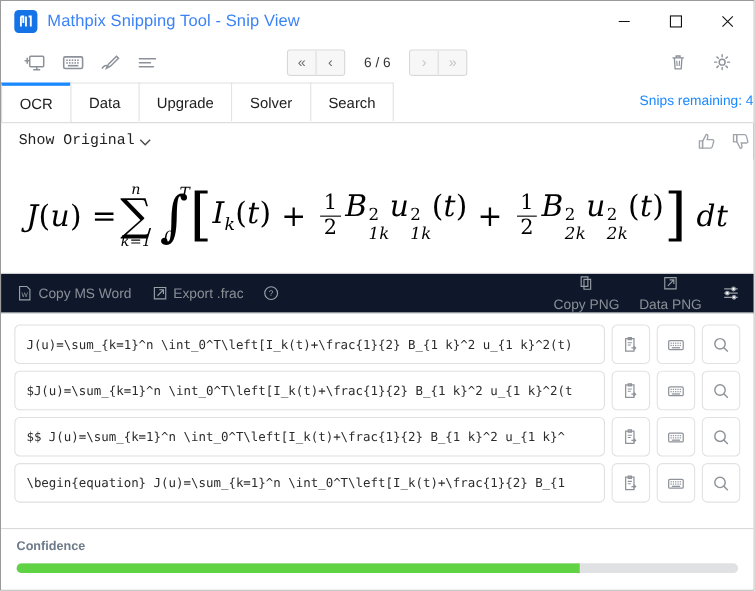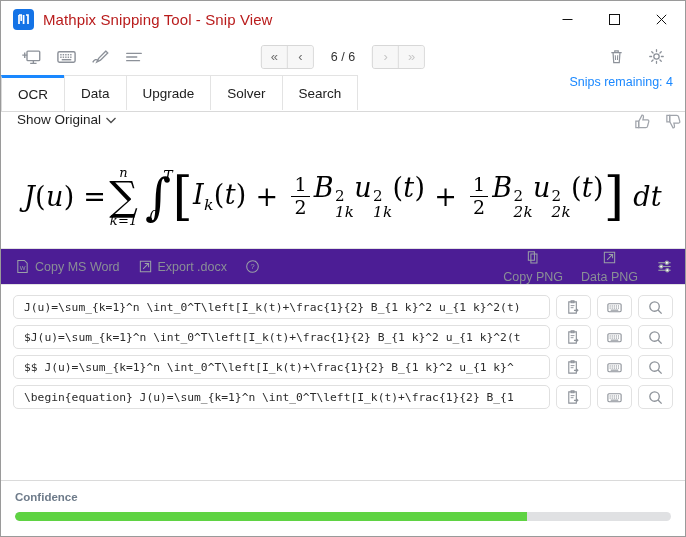--- a/index.html
+++ b/index.html
@@ -30,21 +30,21 @@
   }
   .app-logo {
     width: 21px; height: 21px; border-radius: 4px;
     background: #1473e6;
     display: flex; align-items: center; justify-content: center;
     color: #fff; font-size: 13px; font-weight: bold;
     font-family: "Liberation Sans", sans-serif;
     margin-right: 9px;
   }
   .title-text {
-    font-size: 15px; color: #b91c1c; letter-spacing: 0.1px;
+    font-size: 15px; color: #3b82f6; letter-spacing: 0.1px;
     white-space: nowrap;
   }
   .win-controls {
     margin-left: auto; display: flex; height: 37px;
   }
   .win-btn {
     width: 47px; height: 37px;
     display: flex; align-items: center; justify-content: center;
     color: #111;
   }
@@ -103,37 +103,38 @@
   }
   .tab.active {
     border-top: 3px solid #1a88ff;
     border-left: 1px solid #d9d9d9;
     border-right: 1px solid #d9d9d9;
     margin-bottom: -1px; height: 36px;
     background: #ffffff;
   }
   .tab-right {
     margin-left: auto; display: flex; align-items: center;
-    padding-right: 12px; padding-bottom: 4px; gap: 9px; flex-direction: column;
+    padding-right: 0; padding-bottom: 4px; gap: 9px;
   }
   .snips-left {
     font-size: 12.5px; color: #1a88ff; white-space: nowrap;
   }
   .upgrade-btn {
     background: #1a88ff; color: #ffffff;
     font-size: 12.5px;
     padding: 6px 12px; border-radius: 4px;
     white-space: nowrap;
   }
 
   
   .showrow {
     height: 33px; min-height: 33px;
-    display: flex; align-items: flex-start;
+    display: flex; align-items: center;
     padding: 0 2px 0 16px;
+    font-family: Liberation Mono, monospace;
   }
   .show-orig {
     display: flex; align-items: center; gap: 3px;
     font-size: 13.5px; color: #1f1f1f;
   }
   .thumbs { margin-left: auto; display: flex; gap: 12px; color: #9a9ea5; }
 
   
   .formula-area {
     height: 103px; min-height: 103px;
@@ -180,39 +181,39 @@
   }
   .subsup .s-up { margin-bottom: 1px; }
   .subsup .s-dn { font-style: italic; }
 
   
   .exportbar {
     height: 35px; min-height: 35px;
     display: flex; align-items: center;
     padding: 0 12px 0 14px;
     border-bottom: 1px solid #e2e2e2;
-    background: #4c1d95;
+    background: #0f172a;
   }
   .ex-item {
     display: flex; align-items: center; gap: 5px;
     font-size: 12.5px; color: #8a8f96; margin-right: 18px;
     white-space: nowrap;
   }
   .ex-right { margin-left: auto; display: flex; align-items: center; }
   .ex-right .ex-item { margin-right: 0; margin-left: 18px; flex-direction: column; }
 
   
   .latex-list {
     flex: 1;
     padding: 10px 12px 4px 12px;
     display: flex; flex-direction: column; gap: 6px;
     background: #ffffff;
     overflow: hidden;
   }
-  .latex-row { display: flex; align-items: stretch; gap: 6px; height: 24px; }
+  .latex-row { display: flex; align-items: stretch; gap: 6px; height: 36px; }
   .latex-box {
     flex: 1;
     border: 1px solid #e0e0e0; border-radius: 5px;
     background: #fff;
     display: flex; align-items: center;
     padding: 0 10px;
     overflow: hidden;
     font-family: "DejaVu Sans Mono", monospace;
     font-size: 11.3px; color: #2b2b2b;
     white-space: nowrap;
@@ -437,21 +438,21 @@
       </span>
       <span>Copy MS Word</span>
     </div>
     <div class="ex-item">
       <span>
         <svg width="15" height="15" viewBox="0 0 16 16">
           <path d="M2.5 2.5 H13.5 V13.5 H2.5 Z" stroke="#9aa0a7" stroke-width="1.1" fill="none"></path>
           <path d="M5.5 10.5 L11 5 M7.2 4.7 H11.3 V8.8" stroke="#9aa0a7" stroke-width="1.1" fill="none"></path>
         </svg>
       </span>
-      <span>Export .docx</span>
+      <span>Export .frac</span>
     </div>
     <div class="ex-item">
       <span>
         <svg width="15" height="15" viewBox="0 0 16 16">
           <circle cx="8" cy="8" r="6.2" stroke="#9aa0a7" stroke-width="1.1" fill="none"></circle>
           <text x="8" y="11" font-size="8" fill="#9aa0a7" text-anchor="middle" font-family="Liberation Sans, sans-serif">?</text>
         </svg>
       </span>
     </div>
 

